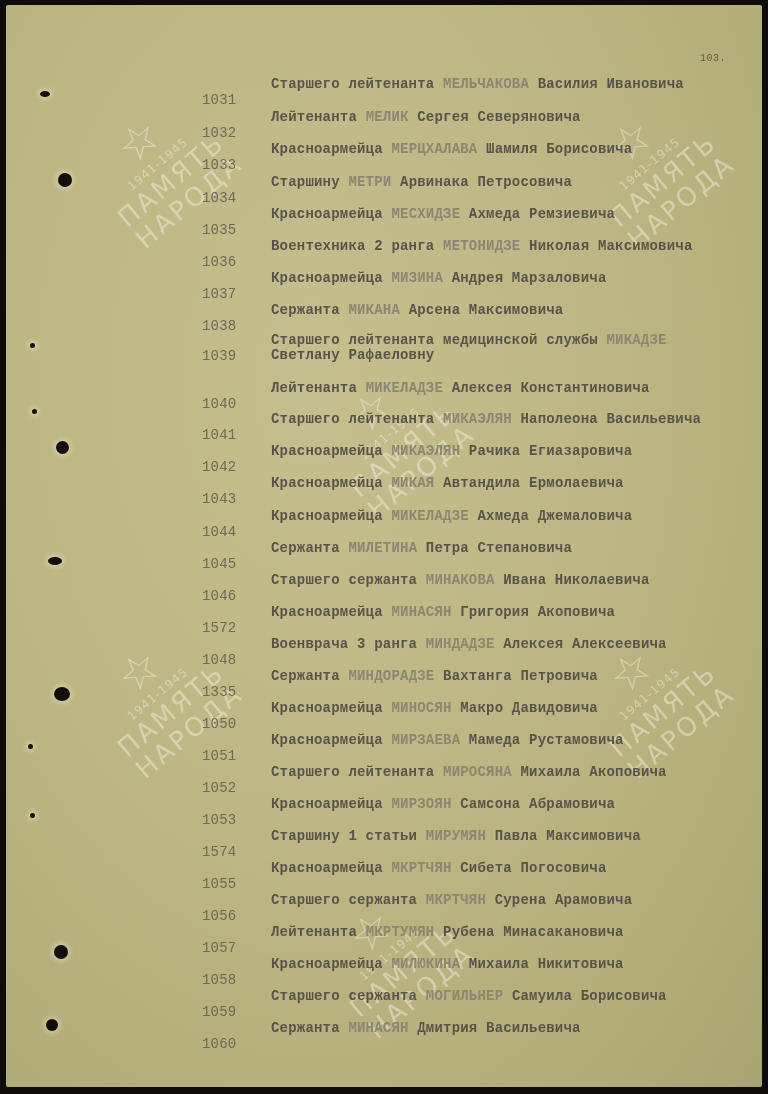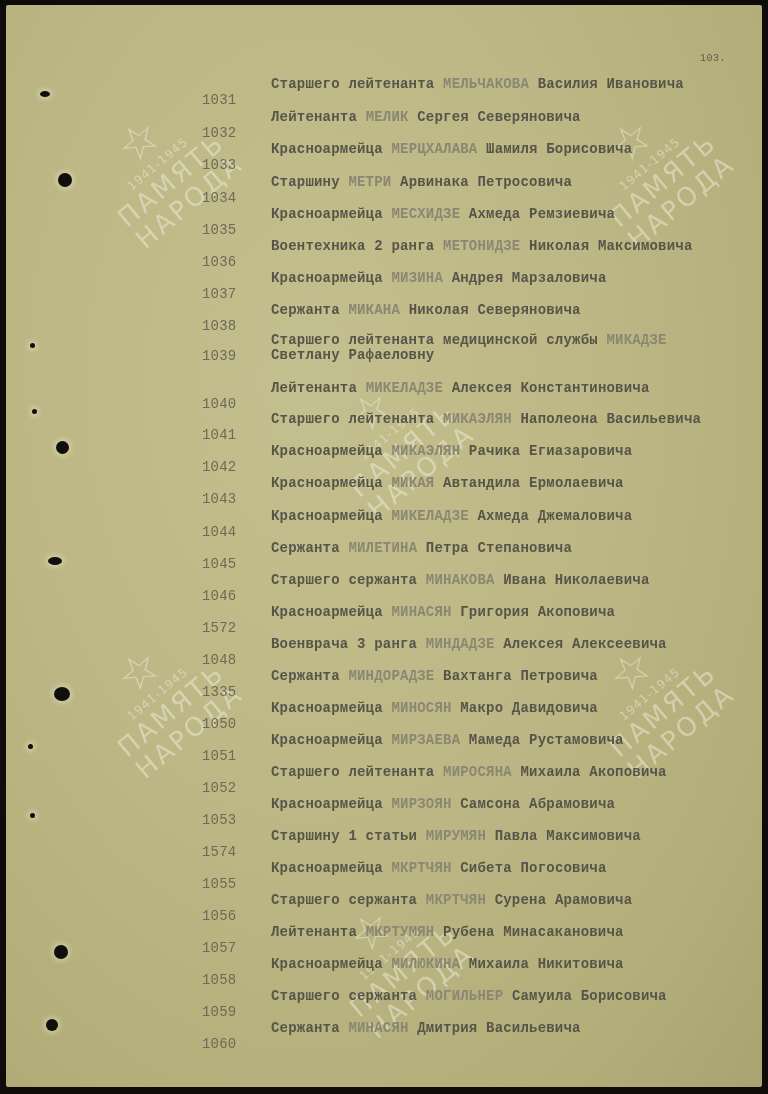--- a/index.html
+++ b/index.html
@@ -115,21 +115,21 @@
       <div class="entry" style="top: 234px;">
         <span class="num">1036</span>
         <span class="text"><span>Воентехника 2 ранга</span> <span class="surname">МЕТОНИДЗЕ</span> <span>Николая Максимовича</span></span>
       </div>
       <div class="entry" style="top: 266px;">
         <span class="num">1037</span>
         <span class="text"><span>Красноармейца</span> <span class="surname">МИЗИНА</span> <span>Андрея Марзаловича</span></span>
       </div>
       <div class="entry" style="top: 298px;">
         <span class="num">1038</span>
-        <span class="text"><span>Сержанта</span> <span class="surname">МИКАНА</span> <span>Николая Северяновича</span></span>
+        <span class="text"><span>Сержанта</span> <span class="surname">МИКАНА</span> <span>Арсена Максимовича</span></span>
       </div>
       <div class="entry" style="top: 328px;">
         <span class="num">1039</span>
         <span class="text"><span>Старшего лейтенанта медицинской службы</span> <span class="surname">МИКАДЗЕ</span><br><span>Светлану Рафаеловну</span></span>
       </div>
       <div class="entry" style="top: 376px;">
         <span class="num">1040</span>
         <span class="text"><span>Лейтенанта</span> <span class="surname">МИКЕЛАДЗЕ</span> <span>Алексея Константиновича</span></span>
       </div>
       <div class="entry" style="top: 407px;">

